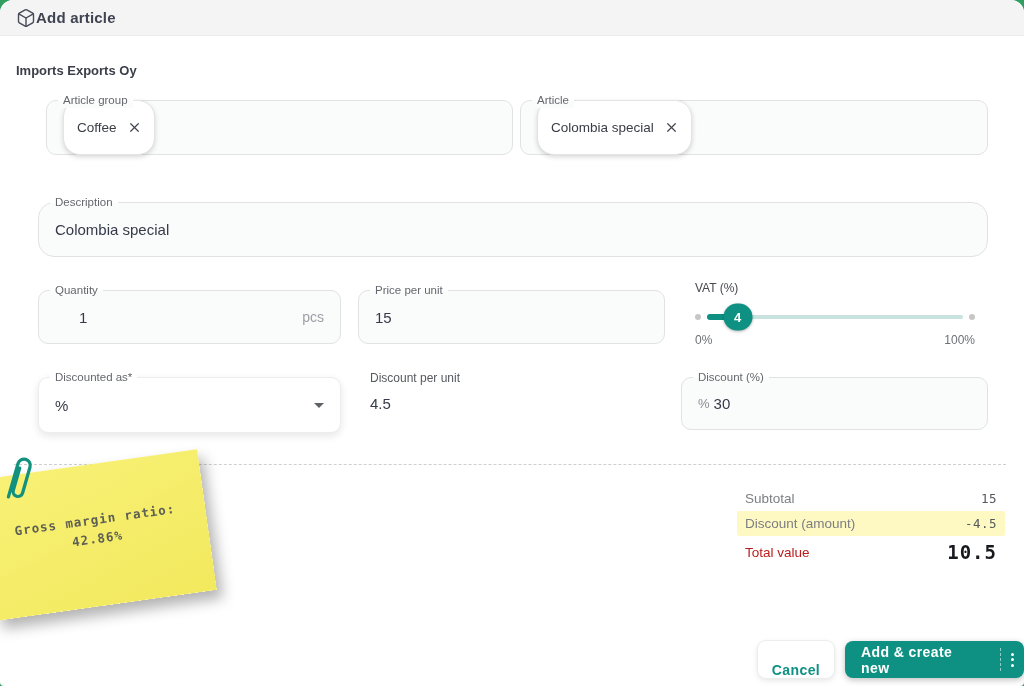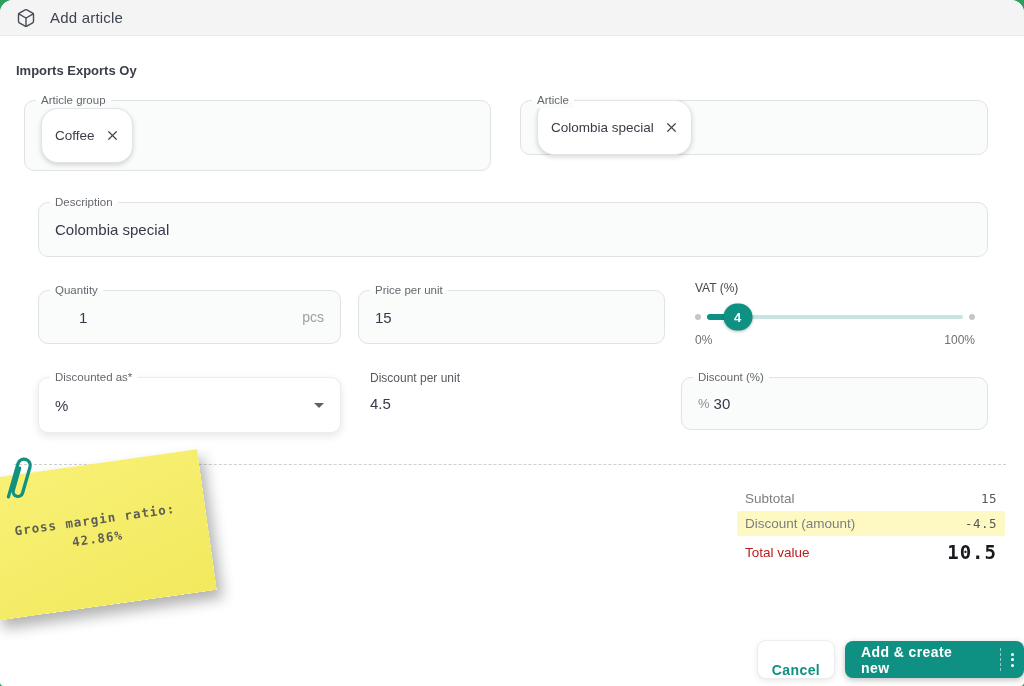--- a/index.html
+++ b/index.html
@@ -4,36 +4,36 @@
 <style>
   html,body{margin:0;padding:0;background:#2f9e5e;}
   .stage{position:relative;width:1024px;height:686px;background:#2f9e5e;overflow:hidden;
          font-family:"Liberation Sans",sans-serif;}
   .dialog{position:absolute;inset:0;background:#fff;border-radius:13px 13px 4px 4px;overflow:hidden;}
 
   
   .dlg-header{position:absolute;left:0;top:0;right:0;height:36px;background:#f4f4f5;
               display:flex;align-items:center;padding:0 16px;border-bottom:1px solid #ececed;box-sizing:border-box;}
   .dlg-header .cube{display:flex;width:20px;height:20px;}
-  .dlg-title{margin-left:14px;font-size:15px;font-weight:400;color:#3f4450;letter-spacing:.2px;}
+  .dlg-title{font-size:15px;font-weight:700;color:#3f4450;letter-spacing:.2px;}
 
   .company{position:absolute;left:16px;top:63px;font-size:13px;font-weight:600;color:#3a3e49;}
 
   
   .fld{position:absolute;border:1px solid #e1e2e4;border-radius:10px;background:#fafbfb;
        display:flex;align-items:center;padding:0 16px;box-sizing:border-box;}
   .fld .lbl{position:absolute;top:-8px;left:11px;padding:0 5px;font-size:11.5px;color:#64676d;
             background:linear-gradient(180deg,#fff 52%,#fafbfb 48%);line-height:15px;white-space:nowrap;}
   .val{font-size:15px;color:#363a49;}
   .sfx{margin-left:auto;font-size:14px;color:#9ba0a5;}
   .pfx{font-size:13px;color:#8b8e93;margin-right:4px;}
 
-  #f-group{left:24px;top:100px;width:467px;height:71px;}
+  #f-group{left:46px;top:100px;width:467px;height:55px;}
   #f-article{left:520px;top:100px;width:468px;height:55px;}
-  #f-desc{left:38px;top:202px;width:950px;height:55px;}
+  #f-desc{left:38px;top:202px;width:950px;height:55px;border-radius:16px;}
   #f-qty{left:38px;top:290px;width:303px;height:54px;padding-left:40px;}
   #f-price{left:358px;top:290px;width:307px;height:54px;}
   #f-disc-as{left:38px;top:377px;width:303px;height:56px;background:#fff;border-color:#ededee;
              box-shadow:0 3px 8px rgba(0,0,0,.10);justify-content:space-between;cursor:pointer;}
   #f-disc-as .lbl{background:#fff;}
   #f-disc-pct{left:681px;top:377px;width:307px;height:53px;}
 
   .chip{display:inline-flex;align-items:center;gap:11px;background:#fff;border:1px solid #e4e4e6;
         border-radius:17px;padding:19px 13px;font-size:13.5px;color:#3a3d46;
         box-shadow:0 2px 5px rgba(0,0,0,.16);cursor:pointer;}

